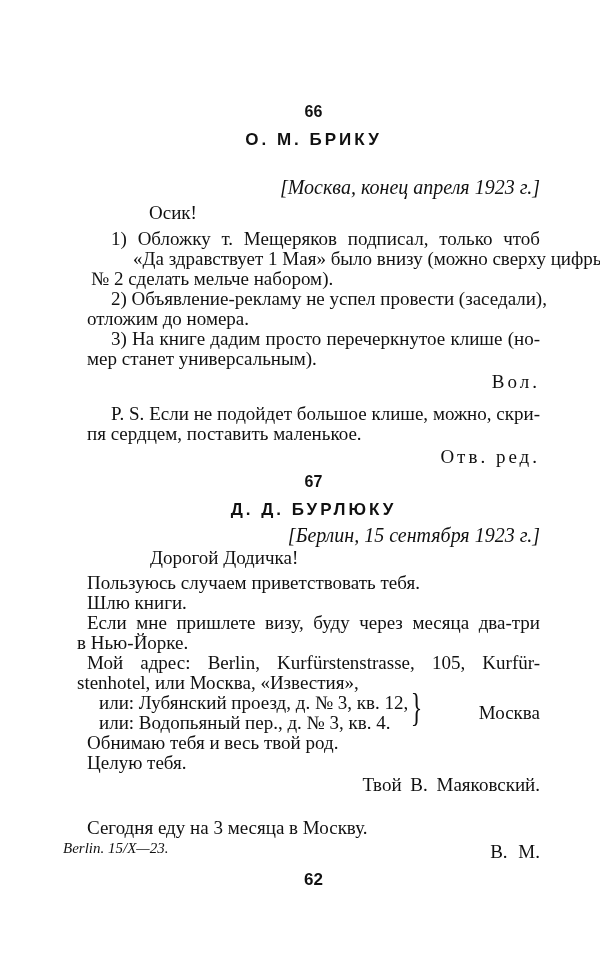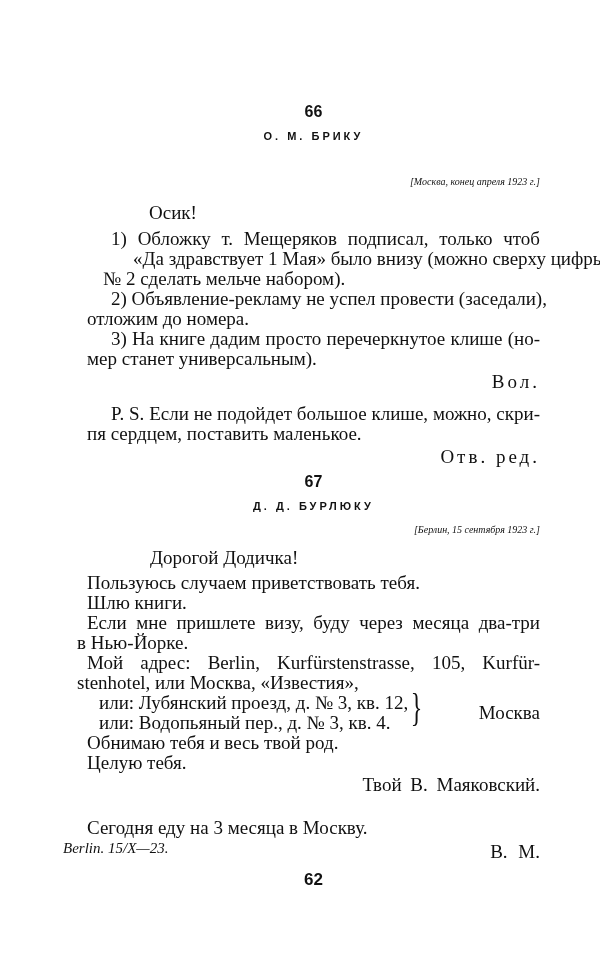--- a/index.html
+++ b/index.html
@@ -3,42 +3,42 @@
 <meta charset="utf-8">
 <style>
   html, body { margin: 0; padding: 0; background: #ffffff; }
   body { width: 600px; height: 957px; position: relative; overflow: hidden;
          font-family: "Liberation Serif", "DejaVu Serif", serif; color: #111; }
   .page { position: absolute; left: 87px; top: 0; width: 453px; }
   .abs { position: absolute; white-space: nowrap; }
   .num { font-family: "Liberation Sans", "DejaVu Sans", sans-serif; font-weight: bold;
          font-size: 16px; left: 0; width: 453px; text-align: center; }
   .title { font-family: "Liberation Sans", "DejaVu Sans", sans-serif; font-weight: bold;
-           font-size: 11px; letter-spacing: 3px; left: 0; width: 453px; text-align: center; }
-  .dateline { font-style: italic; font-size: 10px; right: 0; text-align: right; }
+           font-size: 17px; letter-spacing: 3px; left: 0; width: 453px; text-align: center; }
+  .dateline { font-style: italic; font-size: 20px; right: 0; text-align: right; }
   .txt { font-size: 19px; line-height: 20px; }
   .just { left: 0; width: 453px; text-align: justify; text-align-last: justify; }
   .right { right: 0; text-align: right; }
   .spaced { letter-spacing: 3px; }
   .it { font-style: italic; font-size: 15px; }
   .brace { font-size: 40px; line-height: 40px; transform: scaleX(0.6); }
 </style>
 </head>
 <body>
 
 <div class="page">
 
   <div class="abs num" style="top:103px;">66</div>
   <div class="abs title" style="top:130px;">О. М. БРИКУ</div>
   <div class="abs dateline" style="top:176px;">[Москва, конец апреля 1923 г.]</div>
   <div class="abs txt" style="top:203px; left:62px;">Осик!</div>
 
   <div class="abs txt just" style="top:229px; padding-left:24px; width:429px;">1) Обложку т. Мещеряков подписал, только чтоб</div>
   <div class="abs txt just" style="top:249px;margin-left:46px;">«Да здравствует 1 Мая» было внизу (можно сверху цифры</div>
-  <div class="abs txt" style="top:269px; left:16px;">№ 2 сделать мельче набором).</div>
+  <div class="abs txt" style="top:269px; left:4px;">№ 2 сделать мельче набором).</div>
   <div class="abs txt just" style="top:289px; padding-left:24px; width:429px;">2) Объявление-рекламу не успел провести (заседали),</div>
   <div class="abs txt" style="top:309px; left:0;">отложим до номера.</div>
   <div class="abs txt just" style="top:329px; padding-left:24px; width:429px;">3) На книге дадим просто перечеркнутое клише (но-</div>
   <div class="abs txt" style="top:349px; left:0;">мер станет универсальным).</div>
   <div class="abs txt right spaced" style="top:372px;">Вол.</div>
 
   <div class="abs txt just" style="top:404px; padding-left:24px; width:429px;">P. S. Если не подойдет большое клише, можно, скри-</div>
   <div class="abs txt" style="top:424px; left:0;">пя сердцем, поставить маленькое.</div>
   <div class="abs txt right spaced" style="top:447px;">Отв. ред.</div>
 

